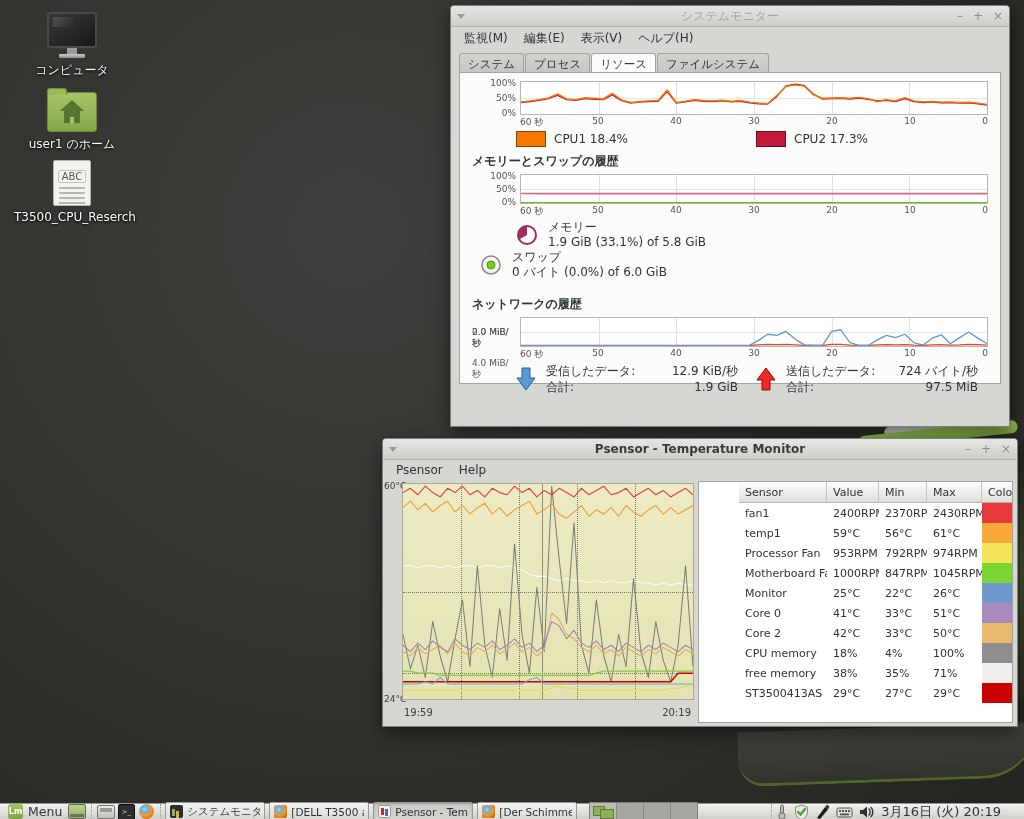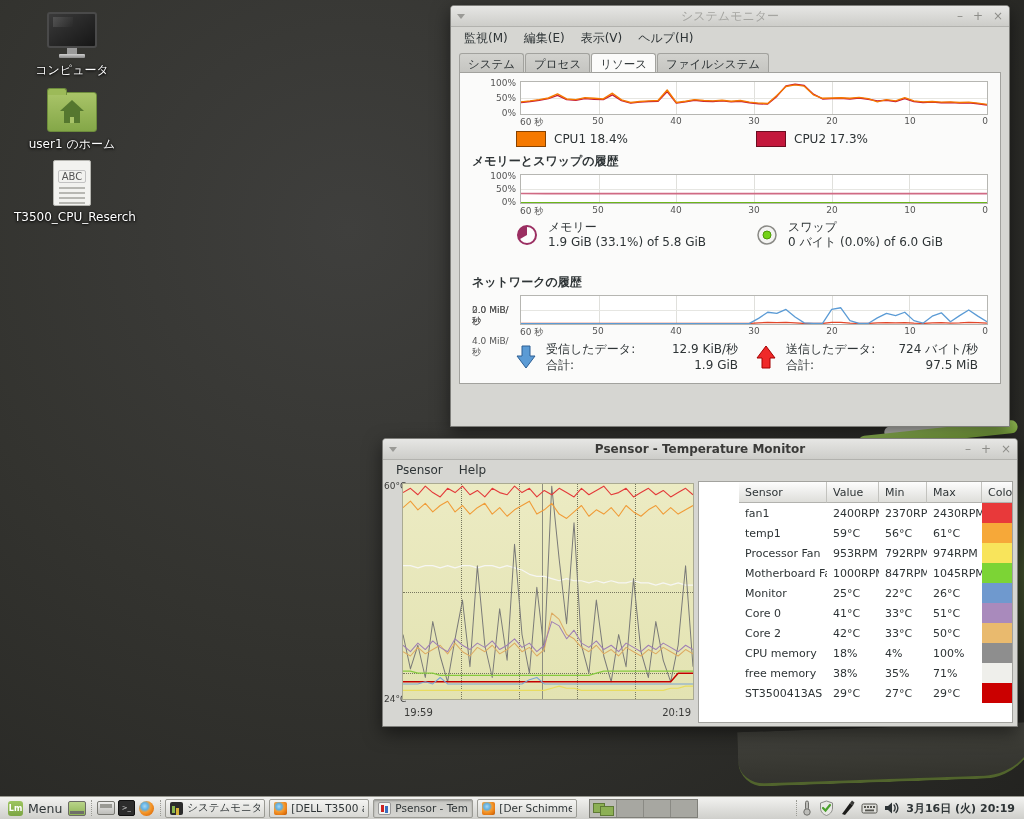--- a/index.html
+++ b/index.html
@@ -97,21 +97,21 @@
   .ps-hcell{background:linear-gradient(#fdfdfd,#dededa);border-right:1px solid #c3c3bf;border-bottom:1px solid #b2b2ae;
             display:flex;align-items:center;padding-left:6px;box-sizing:border-box;}
   .ps-row{height:20px;}
   .ps-cell{display:flex;align-items:center;padding-left:6px;box-sizing:border-box;white-space:nowrap;overflow:hidden;}
   .c-color{padding:0;}
   .c-graph{justify-content:center;padding-left:0;}
   .ps-check{width:13px;height:13px;border:1px solid #6b9440;border-radius:3px;background:linear-gradient(#b9da90,#8cbd5c);
             color:#2f4a18;font-size:9px;font-weight:bold;display:flex;align-items:center;justify-content:center;line-height:1;}
 
   
-  #taskbar{position:absolute;left:0;bottom:0;width:1024px;height:23px;z-index:10;
+  #taskbar{position:absolute;left:0;bottom:0;width:1024px;height:16px;z-index:10;
            background:linear-gradient(#f2f2f0,#cfcfcb);border-top:1px solid #97978f;
            display:flex;align-items:center;box-sizing:border-box;padding:0 3px;}
   .tb-btn{display:flex;align-items:center;height:19px;border-radius:2px;padding:0 5px;}
   .tb-menu{gap:5px;}
   .mint-logo{width:15px;height:15px;border-radius:3px;background:linear-gradient(#9dc55f,#7ca544);color:#fff;
              font-size:8px;font-weight:bold;display:flex;align-items:center;justify-content:center;}
   .tb-menu-label{font-size:12.5px;color:#2e3436;}
   .tb-sep{width:0;height:16px;border-left:1px dotted #9a9a94;margin:0 4px;}
   .launch{width:20px;height:19px;display:flex;align-items:center;justify-content:center;}
   .ic-showdesk{width:16px;height:13px;border:1px solid #6a6a64;border-radius:2px;background:linear-gradient(#b9d489,#8fb557);position:relative;}
@@ -132,21 +132,21 @@
   .ti-psensor{background:#f4f4f2;border:1px solid #999;box-sizing:border-box;position:relative;}
   .ti-psensor::after{content:"";position:absolute;left:2px;top:2px;width:3px;height:7px;background:#cc2222;box-shadow:4px 1px 0 #3a6fbf;}
   .ws-switcher{display:flex;border:1px solid #7f7f79;margin-left:8px;height:17px;}
   .ws-cell{width:26px;background:#a7a7a1;border-right:1px solid #8a8a84;position:relative;}
   .ws-cell:last-child{border-right:none;}
   .ws-cell.active{background:#bcbcb6;}
   .ws-win{position:absolute;background:#8cb054;border:1px solid #5f7a36;}
   .spacer{flex:1;}
   .tray{display:flex;align-items:center;gap:6px;}
   .tray svg{display:block;}
-  .clock{font-size:11px;color:#2e3436;margin:0 6px 0 6px;white-space:nowrap;font-weight:bold;}
+  .clock{font-size:13px;color:#2e3436;margin:0 20px 0 6px;white-space:nowrap;}
 </style>
 </head>
 <body>
 
 <div id="root">
 
   <div class="wm wm-gray-petal"></div>
   <div class="wm wm-green-band"></div>
   <div class="wm wm-right-sliver"></div>
   <div class="wm wm-bottom-curve"></div>
@@ -258,21 +258,21 @@
       </div>
       <div class="xrow">
         <span class="xt0">60 秒</span>
         <span class="xt1">50</span>
         <span class="xt2">40</span>
         <span class="xt3">30</span>
         <span class="xt4">20</span>
         <span class="xt5">10</span>
         <span class="xt6">0</span>
       </div>
-      <div class="legendrow" style="margin-bottom:24px;">
+      <div class="legendrow" style="margin-bottom:16px;flex-direction:column;">
         <div class="legend-half pad-l56">
           <svg width="22" height="22" viewBox="0 0 22 22" class="arrow-ic">
             <circle cx="11" cy="11" r="9" fill="#fdfdfd" stroke="#9b2f62" stroke-width="2"></circle>
             <path d="M11 11 L11 2 A9 9 0 0 0 3.2 15.5 Z" fill="#9b2f62"></path>
           </svg>
           <div class="mem-legend-text">
             <div>メモリー</div>
             <div>1.9 GiB (33.1%) of 5.8 GiB</div>
           </div>
         </div>

